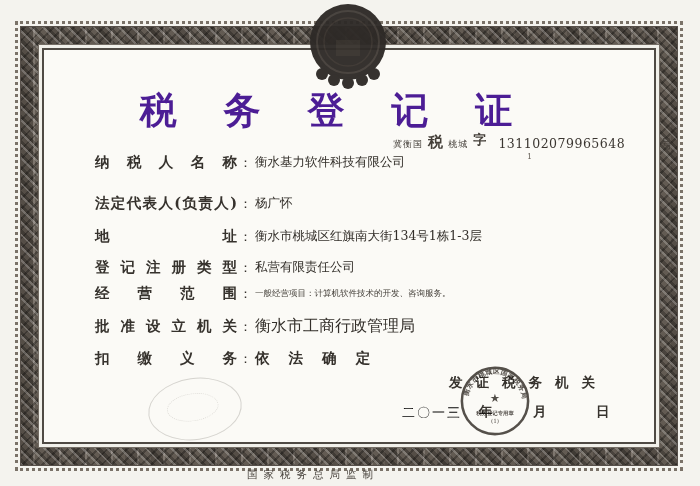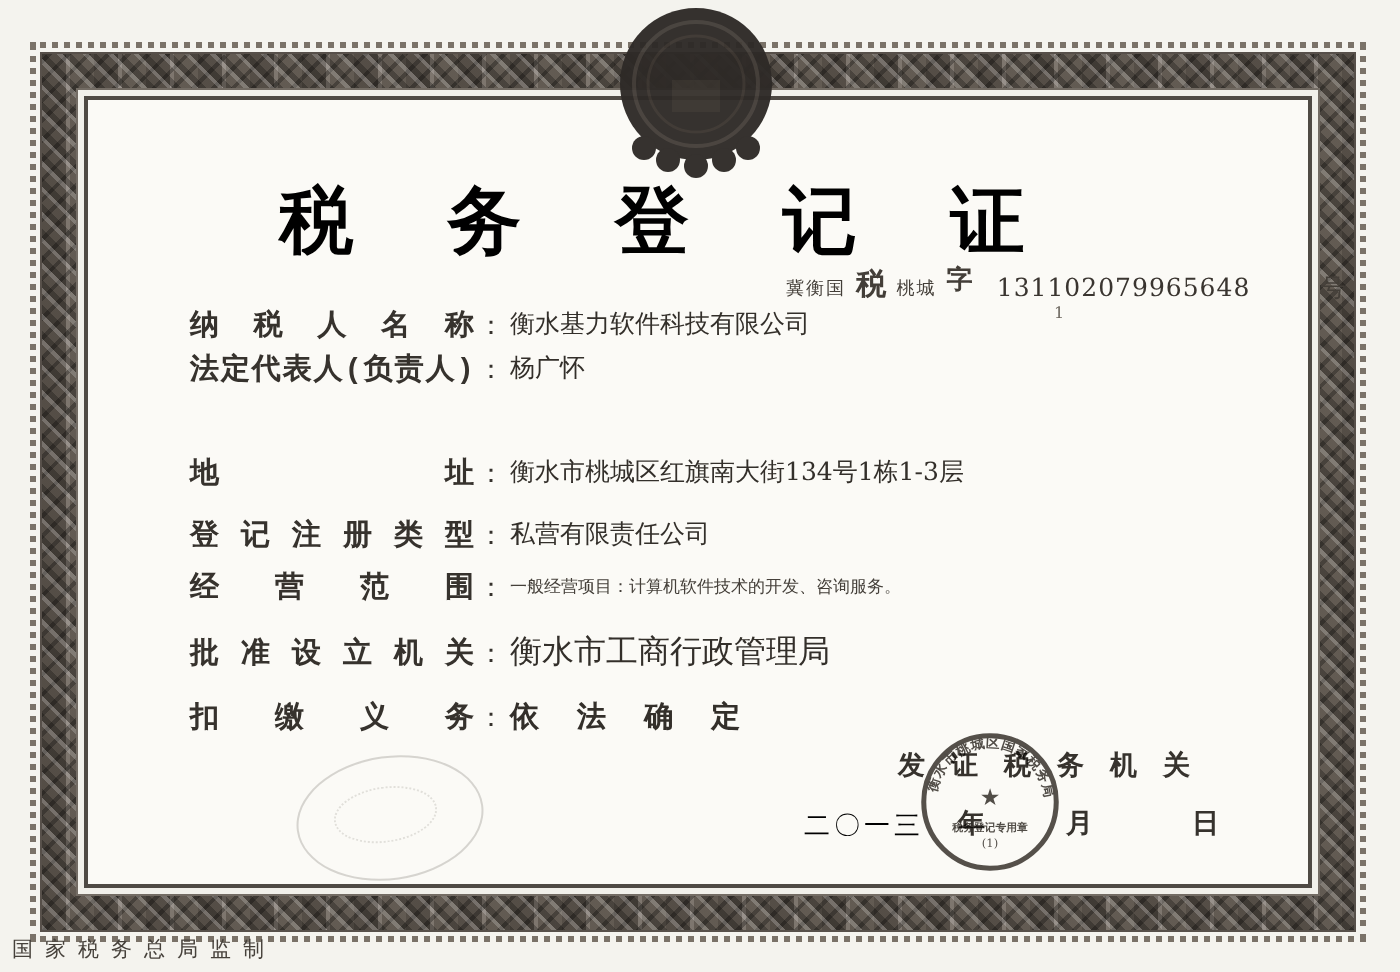--- a/index.html
+++ b/index.html
@@ -27,40 +27,40 @@
     background:#fbfaf6;
     border:2px solid #4f4a44;
     box-shadow:0 0 0 3px #f1f0ea, 0 0 0 4px #736c64;
   }
   
   .emblem{position:absolute;left:306px;top:0px;width:84px;height:90px;opacity:.96;}
   
   .title{
     position:absolute;left:0;top:86px;width:652px;text-align:center;
     font-size:37px;font-weight:700;letter-spacing:17px;text-indent:17px;
-    color:#000000;
+    color:#4c1d95;
   }
   
   .serial{position:absolute;left:393px;top:131px;white-space:nowrap;color:#433e38;text-align:center;}
   .serial .sm{font-size:9px;letter-spacing:1px;vertical-align:1px;}
   .serial .big{font-size:15px;font-weight:600;vertical-align:1px;}
   .serial .big2{font-size:13px;font-weight:600;vertical-align:4px;}
   .serial .num{font-size:12.5px;margin-left:7px;letter-spacing:.5px;color:#3a3530;}
   .serial .suffix{font-size:12.5px;margin-left:30px;}
   .serial-sub{position:absolute;left:527px;top:152px;font-size:8px;color:#6a645c;}
   
   .row{position:absolute;left:95px;white-space:nowrap;}
   .row .lbl{
     display:inline-block;width:142px;
     text-align:justify;text-align-last:justify;text-justify:inter-character;
     font-size:14.5px;font-weight:600;color:#36322d;vertical-align:middle;
   }
   .row .colon{font-size:13px;margin:0 3px 0 2px;color:#36322d;vertical-align:middle;}
   .row .val{font-size:12.5px;color:#332f2a;vertical-align:middle;margin-top:12px;}
-  .row1{top:152px;}  .row2{top:175px;font-family:Liberation Mono, monospace;}  .row3{top:226px;}
+  .row1{top:152px;}  .row2{top:193px;}  .row3{top:226px;}
   .row4{top:257px;}  .row5{top:283px;}  .row6{top:316px;}  .row7{top:348px;}
   .row5 .val{font-size:8.5px;color:#45403a;}
   .row6 .val{font-size:16px;}
   .row7 .val{font-size:14.5px;font-weight:600;letter-spacing:7px;text-align:right;}
   
   .issue-authority{
     position:absolute;left:449px;top:374px;font-size:13.5px;font-weight:700;
     letter-spacing:13px;white-space:nowrap;color:#36322d;
   }
   .date-year{position:absolute;left:402px;top:404px;font-size:13px;letter-spacing:2px;color:#000000;}
@@ -73,21 +73,21 @@
     position:absolute;left:148px;top:378px;width:92px;height:60px;
     border:1.5px solid rgba(110,104,96,.26);border-radius:50%;
     transform:rotate(-8deg);
   }
   .ghost-stamp:after{
     content:"";position:absolute;left:18px;top:14px;width:50px;height:26px;
     border-radius:50%;border:1px dotted rgba(110,104,96,.18);
   }
   
   .footer{
-    position:absolute;left:0;top:468px;width:620px;
+    position:absolute;left:0;top:468px;width:620px;text-align:center;
     font-size:10.5px;letter-spacing:6px;text-indent:6px;color:#46413b;
   }
 </style>
 </head>
 <body>
 
 <div class="frame">
   <div class="frame-inner"></div>
 </div>
 

